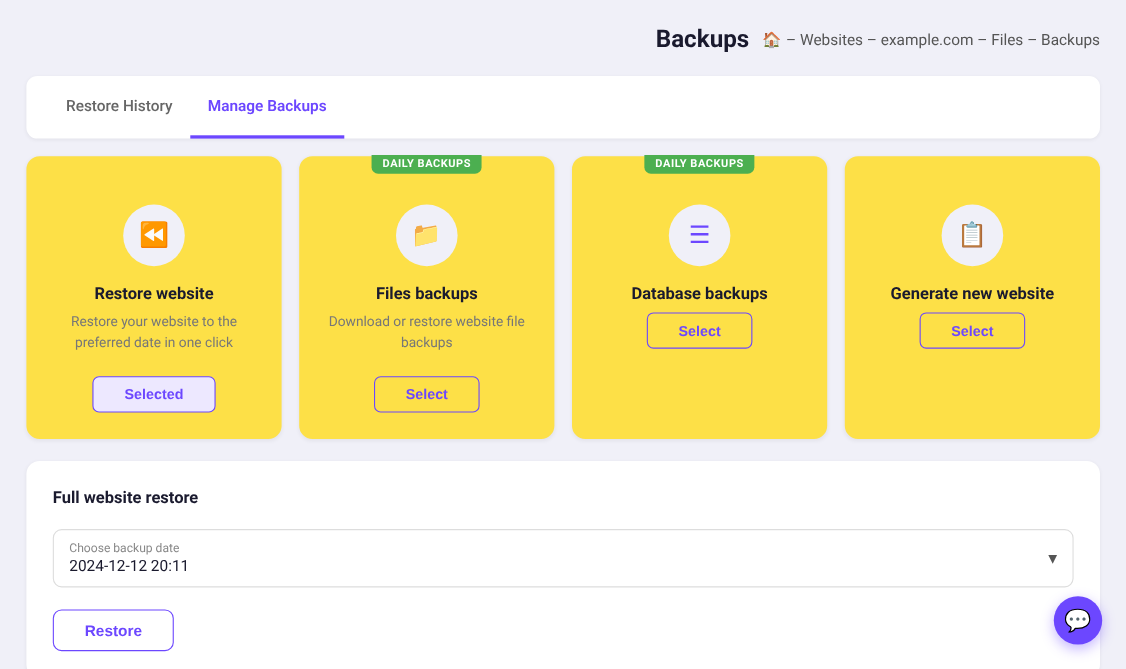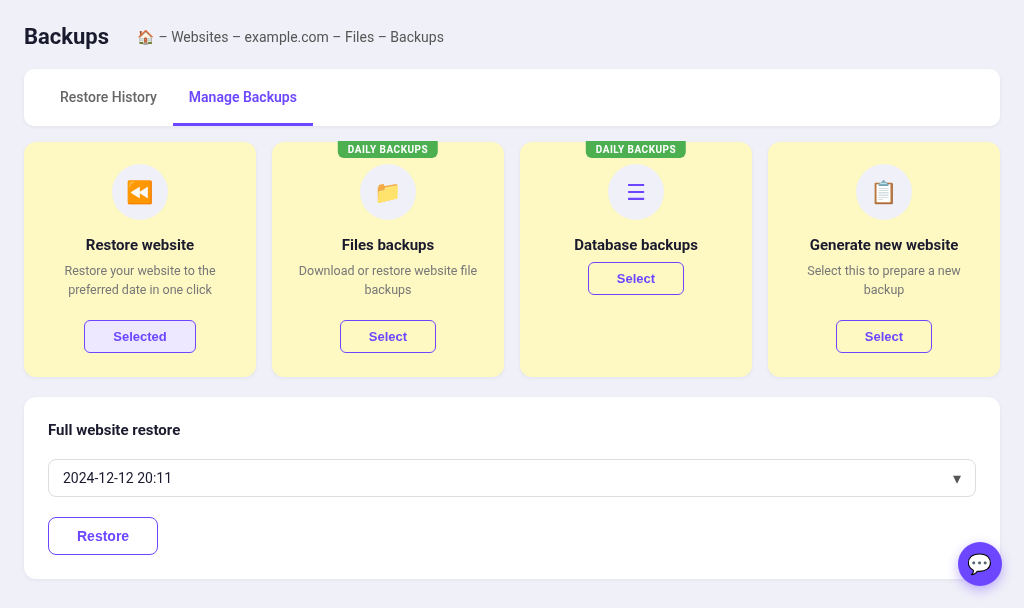--- a/index.html
+++ b/index.html
@@ -6,22 +6,23 @@
     body {
       font-family: -apple-system, BlinkMacSystemFont, 'Segoe UI', Roboto, sans-serif;
       background: #f0f0f8;
       color: #1a1a2e;
       min-height: 608px;
       padding: 24px;
     }
     .page-header {
       display: flex;
       align-items: center;
-      gap: 28px;
-      margin-bottom: 20px;
+      gap: 12px;
+      margin-bottom: 20px;
+      justify-content: flex-end;
     }
     .page-title {
       font-size: 22px;
       font-weight: 700;
       color: #1a1a2e;
     }
     .breadcrumb {
       display: flex;
       align-items: center;
       gap: 4px;
@@ -51,23 +52,23 @@
       border-bottom: 3px solid #6c47ff;
       font-weight: 600;
     }
     .cards-grid {
       display: grid;
       grid-template-columns: repeat(4, 1fr);
       gap: 16px;
       margin-bottom: 20px;
     }
     .card {
-      background: #fef9c3;
+      background: #fde047;
       border-radius: 12px;
-      padding: 14px 20px 24px;
+      padding: 36px 20px 24px;
       display: flex;
       flex-direction: column;
       align-items: center;
       text-align: center;
       position: relative;
       box-shadow: 0 1px 4px rgba(0,0,0,0.06);
     }
     .card-badge {
       position: absolute;
       top: -1px;
@@ -232,30 +233,30 @@
     </div>
     <div class="card-title">Database backups</div>
     <button class="card-btn">Select</button>
   </div>
 
   <div class="card">
     <div class="card-icon-wrap">
       <span class="card-icon">📋</span>
     </div>
     <div class="card-title">Generate new website</div>
-    <div class="card-desc">Select this to prepare a new backup</div>
     <button class="card-btn">Select</button>
   </div>
 
 </div>
 
 <div class="restore-section">
   <div class="restore-section-title">Full website restore</div>
 
   <div class="date-select-wrap">
+    <div class="date-select-label">Choose backup date</div>
     <div class="date-select-value">2024-12-12 20:11</div>
     <span class="date-select-arrow">▾</span>
   </div>
 
   <button class="restore-btn">Restore</button>
 </div>
 
 <div class="chat-btn">
   <span>💬</span>
 </div>

